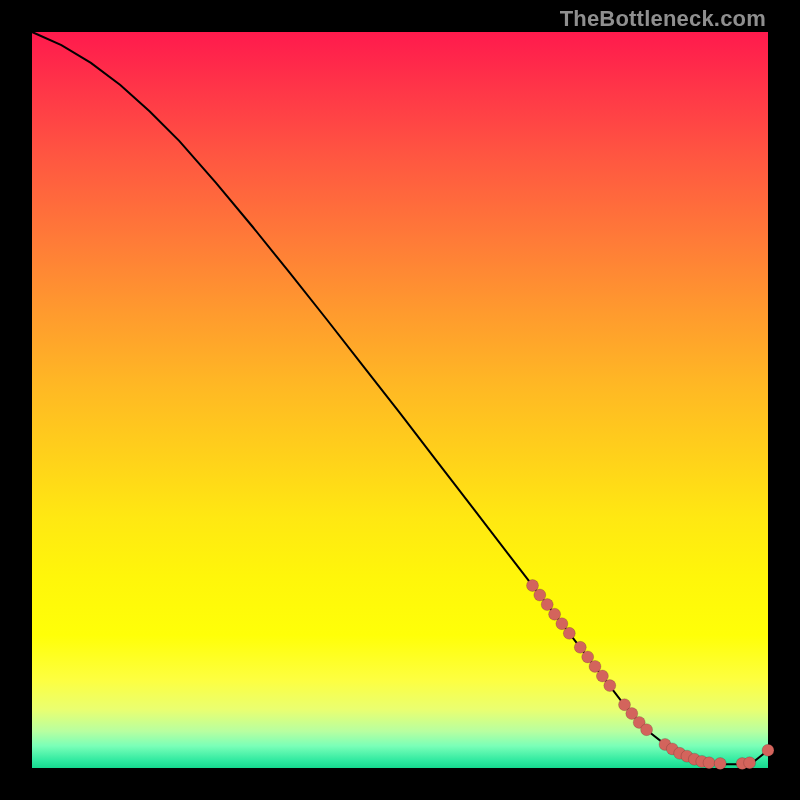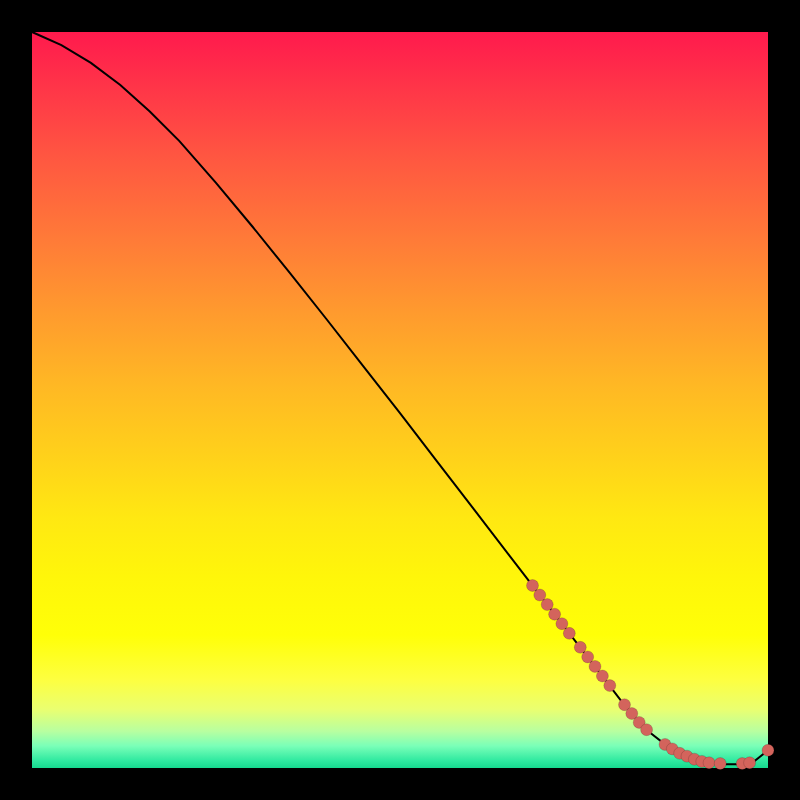--- a/index.html
+++ b/index.html
@@ -72,20 +72,21 @@
     stroke: rgba(0,0,0,0.25);
     stroke-width: 0.6;
   }
 </style>
 </head>
 <body>
 
 <div class="stage">
   <div class="plot-area"></div>
 
+  <div class="watermark">TheBottleneck.com</div>
 
   <svg class="overlay" viewBox="0 0 736 736">
     <path id="curve-path" class="curve" d="M0.0 0.0 L29.4 13.2 L58.9 30.9 L88.3 53.0 L117.8 79.5 L147.2 108.9 L184.0 150.9 L220.8 195.0 L257.6 240.7 L294.4 287.0 L331.2 334.1 L368.0 381.2 L404.8 429.1 L441.6 476.9 L478.4 524.8 L515.2 572.6 L552.0 620.4 L588.8 668.3 L603.5 686.0 L618.2 700.7 L633.0 712.4 L647.7 721.3 L662.4 727.2 L677.1 730.8 L691.8 732.3 L706.6 732.3 L721.3 730.1 L736.0 718.3"></path>
     <g id="markers-group">
         <circle class="marker" cx="500.5" cy="553.5" r="6"></circle>
         <circle class="marker" cx="507.8" cy="563.0" r="6"></circle>
         <circle class="marker" cx="515.2" cy="572.6" r="6"></circle>
         <circle class="marker" cx="522.6" cy="582.2" r="6"></circle>
         <circle class="marker" cx="529.9" cy="591.7" r="6"></circle>
         <circle class="marker" cx="537.3" cy="601.3" r="6"></circle>

